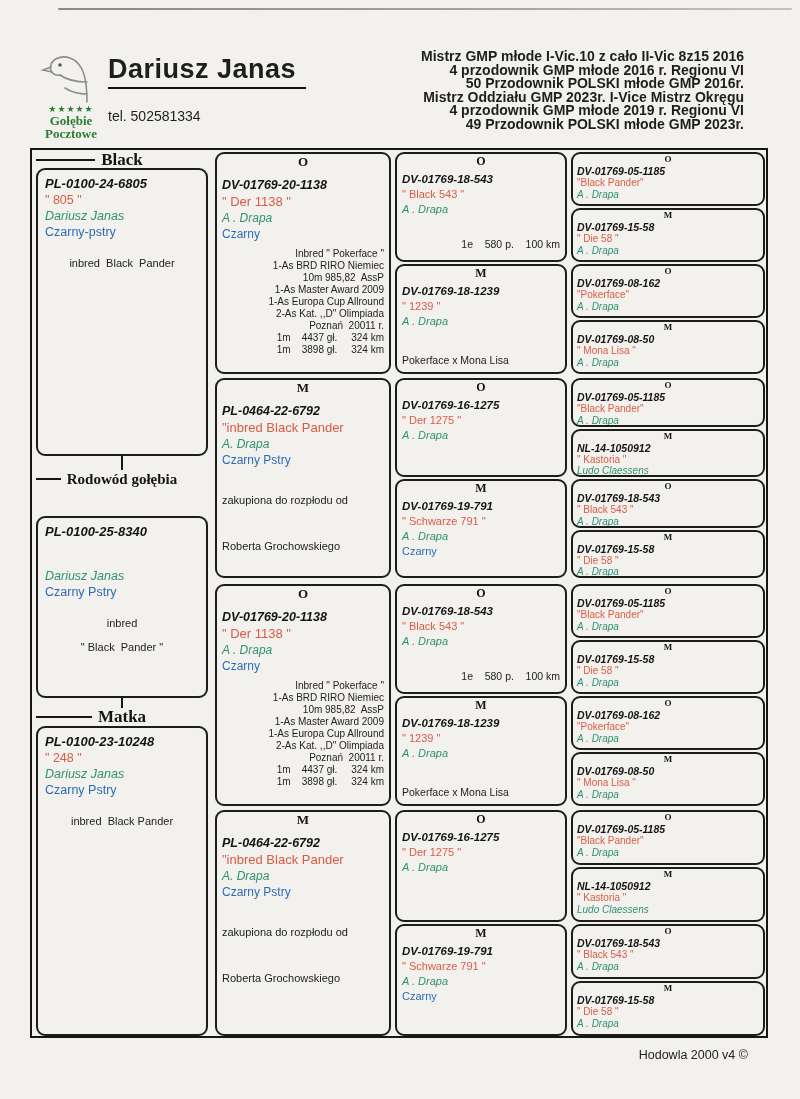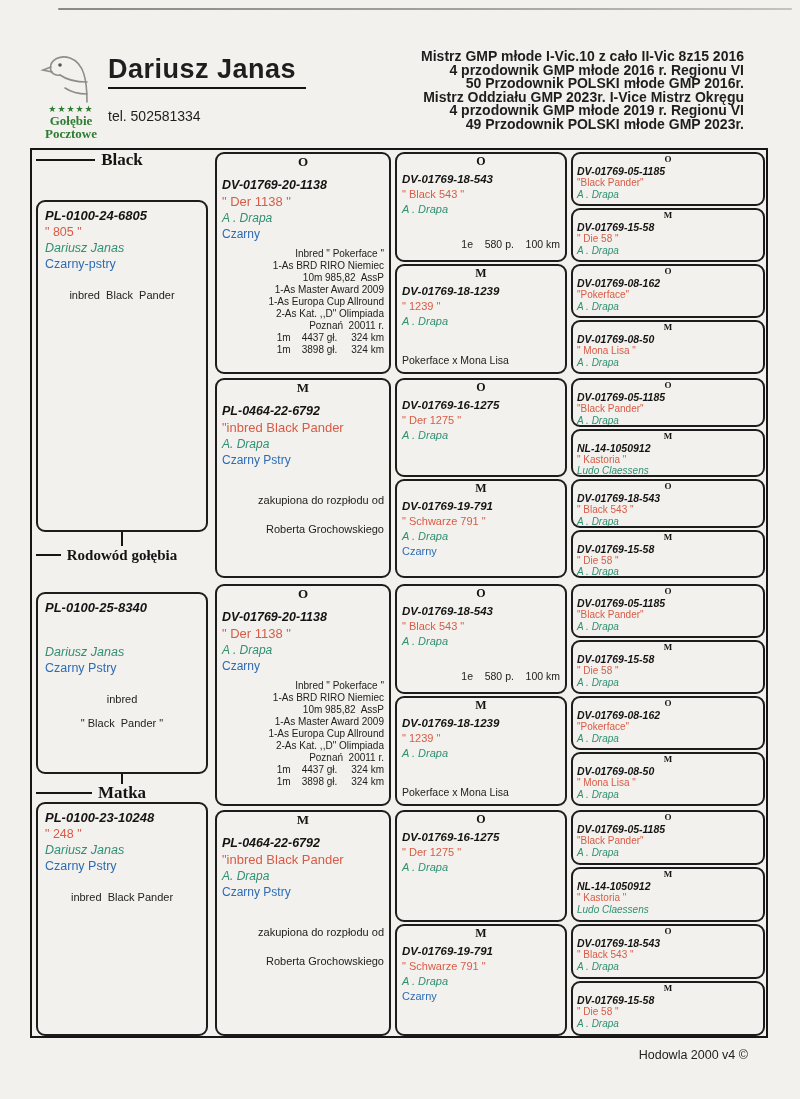--- a/index.html
+++ b/index.html
@@ -62,37 +62,37 @@
   .c1 .pcolor{ font-size:12.5px; line-height:16px; }
   .c1 .note  { font-size:11px;   line-height:14px; color:#222; }
   .genlabel { display:flex; align-items:center; font-family:"Liberation Serif", serif;
     font-weight:bold; color:#141414; }
   .genlabel .hline { flex:1 1 0; height:2px; background:#161616; }
   .genlabel .hsp   { flex:1 1 0; }
   .genlabel .t { padding:0 6px; white-space:nowrap; }
   .lblF { height:16px; font-size:17px; }
   .lblP { height:18px; font-size:15px; margin-top:0; }
   .lblM { height:18px; font-size:17px; }
-  .boxF { height:332px;margin-top:32px; }
+  .boxF { height:288px; }
   .boxS { height:182px;margin-top:28px; }
   .boxM2{ flex:1 1 0; }
   .vconn { width:2px; background:#161616; margin:0 auto; }
   .vc1 { height:14px; } .vc2 { height:10px; }
   .gap28 { height:28px; } .gap16 { height:16px; } .gap10 { height:10px; }
 
   
   .c2 .sex   { font-size:13px; line-height:12px; margin-bottom:10px; }
   .c2 .ring  { font-size:12.5px; line-height:15px; }
   .c2 .pname { font-size:13px;   line-height:17px; }
   .c2 .powner{ font-size:12px;   line-height:16px; }
   .c2 .pcolor{ font-size:12px;   line-height:16px; }
   .c2 .notes { margin-top:6px; }
   .c2 .noteline { font-size:10px; line-height:12px; color:#222; }
-  .c2 .buynote { font-size:11px; line-height:13px; color:#222; text-align:right; }
-  .c2 .bn1 { margin-top:26px; } .c2 .bn2 { margin-top:16px; }
+  .c2 .buynote { font-size:11px; line-height:13px; color:#222; text-align:left; }
+  .c2 .bn1 { margin-top:26px; } .c2 .bn2 { margin-top:33px; }
 
   
   .c3 .sex   { font-size:12px; line-height:11px; margin-bottom:5px; }
   .c3 .ring  { font-size:11.5px; line-height:15px; }
   .c3 .pname { font-size:11px;   line-height:15px; }
   .c3 .powner{ font-size:11px;   line-height:15px; }
   .c3 .pcolor{ font-size:11px;   line-height:15px; }
   .c3 .race  { font-size:10.5px; line-height:13px; color:#222; margin-bottom:6px; }
   .c3 .cross { font-size:10.5px; line-height:13px; color:#222; margin-bottom:2px; }
 

